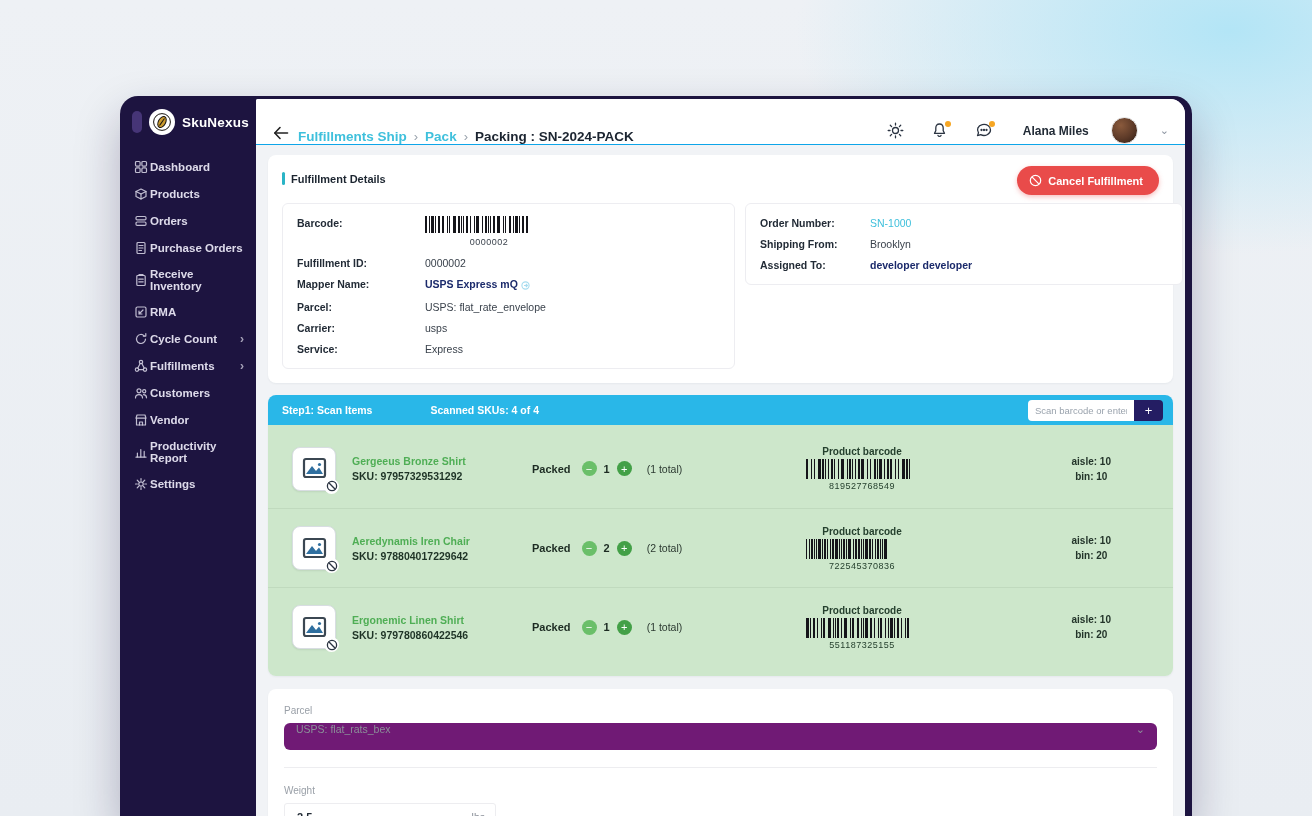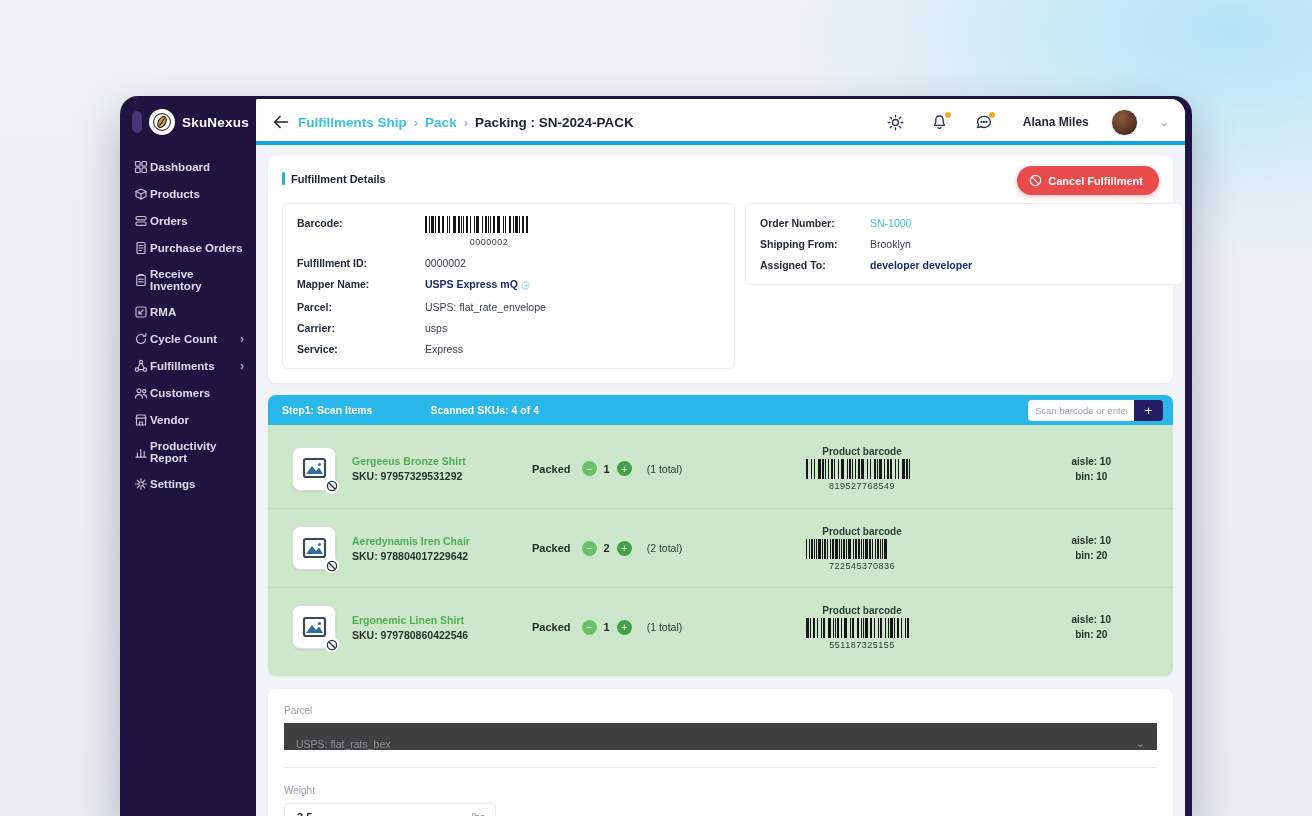--- a/index.html
+++ b/index.html
@@ -23,21 +23,21 @@
   .brand-row { display:flex; align-items:center; gap:7px; margin-bottom:18px; }
   .hamburger { width:22px; height:22px; border-radius:6px; background:#463577; display:flex; flex-direction:column; justify-content:center; gap:3px; padding:0 5px; cursor:pointer; }
   .hamburger i { display:block; height:1.6px; background:#fff; border-radius:2px; }
   .logo-circle { width:26px; height:26px; border-radius:50%; background:#fff; display:flex; align-items:center; justify-content:center; flex:none; }
   .brand-name { font-size:13.5px; font-weight:bold; color:#fff; letter-spacing:.2px; }
   .nav-item { display:flex; align-items:center; gap:2px; padding:6.5px 2px; color:rgba(238,236,248,.92); font-size:11.5px; font-weight:bold; cursor:pointer; border-radius:6px; }
   .nav-item svg { flex:none; opacity:.85; }
   .nav-item .chev { margin-left:auto; color:rgba(238,236,248,.65); font-size:12px; }
   
   .main { flex:1; margin:3px 7px 0 0; background:#f1f3f6; border-radius:2px 15px 0 0; overflow:hidden; display:flex; flex-direction:column; }
-  .topbar { height:46px; background:#fff; display:flex; align-items:center; padding:4px 16px 0 14px; border-bottom:4px solid #0ea5e9; flex:none; }
+  .topbar { height:46px; background:#fff; display:flex; align-items:flex-end; padding:4px 16px 0 14px; border-bottom:1px solid #0ea5e9; flex:none; }
   .back-btn { width:22px; height:22px; display:flex; align-items:center; justify-content:center; cursor:pointer; margin-right:6px; color:#222; }
   .crumb-link { color:#3fc0dc; font-weight:bold; font-size:13.5px; cursor:pointer; }
   .crumb-sep { color:#9aa3ad; font-size:13px; margin:0 7px; }
   .crumb-current { color:#1b2430; font-weight:bold; font-size:13.5px; }
   .topbar-right { margin-left:auto; display:flex; align-items:center; gap:22px; }
   .tb-icon { position:relative; width:22px; height:22px; display:flex; align-items:center; justify-content:center; cursor:pointer; color:#2b3442; }
   .badge-dot { position:absolute; top:1px; right:0; width:6px; height:6px; border-radius:50%; background:#f6a623; }
   .user-name { font-size:12px; color:#222b36; font-weight:bold; margin-left:6px; }
   .avatar { width:27px; height:27px; border-radius:50%; background:radial-gradient(circle at 35% 30%, #8a5a3c 0%, #5d3a28 55%, #2e1c14 100%); border:1px solid #e2e2e2; cursor:pointer; }
   .user-chev { color:#8b93a0; font-size:11px; cursor:pointer; }
@@ -90,21 +90,21 @@
   .total { font-size:10.5px; color:#2c3a31; margin-left:8px; }
   .bc-block { width:180px; flex:none; margin-left:72px; display:flex; flex-direction:column; align-items:center; }
   .bc-label { font-size:10px; color:#25402e; font-weight:bold; margin-bottom:2px; }
   .bc-block .bars { width:112px; height:20px; }
   .bc-block .bc-num { color:#25402e; }
   .loc-block { margin-left:auto; margin-right:62px; text-align:center; }
   .loc-line { font-size:10px; font-weight:bold; color:#23342a; line-height:15px; }
   
   .form-card { margin-top:13px; padding:16px 16px 30px 16px; height:220px; }
   .inp-label { font-size:10px; color:#9aa0a8; margin-bottom:7px; }
-  .select { height:27px; background:#404040; border-radius:0; display:flex; align-items:flex-end; padding:0 12px; cursor:pointer; }
+  .select { height:27px; background:#701a75; border-radius:6px; display:flex; align-items:flex-start; padding:0 12px; cursor:pointer; }
   .select-value { font-size:10.5px; color:#8b9099; }
   .select-chev { margin-left:auto; color:#8b9099; font-size:11px; }
   .divider { height:1px; background:#ededf0; margin:17px 0; }
   .weight-box { width:212px; height:27px; border:1px solid #ededf0; border-radius:3px; background:#fff; display:flex; align-items:center; padding:0 10px; box-shadow:0 1px 1px rgba(0,0,0,.03); }
   .weight-input { border:none; outline:none; width:140px; font-size:11px; font-weight:bold; color:#222b36; font-family:inherit; }
   .weight-unit { margin-left:auto; font-size:10.5px; color:#8b9099; }
 </style>
 </head>
 <body>
 

